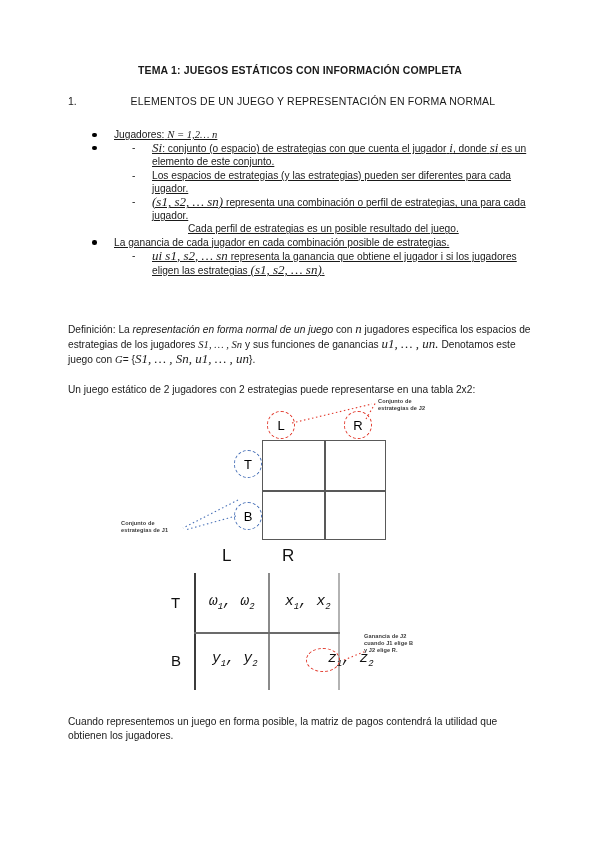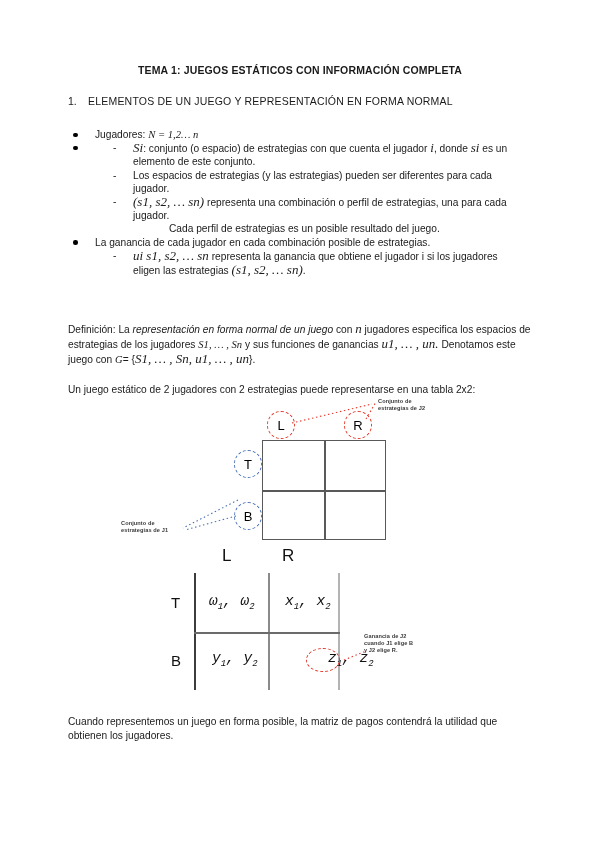--- a/index.html
+++ b/index.html
@@ -35,30 +35,31 @@
     left: 68px;
     top: 95px;
     width: 470px;
     font-size: 10.5px;
     display: flex;
   }
   .section-num {
     width: 20px;
     flex: none;
   }
-  .section-text { flex: 1; letter-spacing: .2px; }
+  .section-text { flex: 1; letter-spacing: .2px; text-align: center; }
 
   
   .blist {
     position: absolute;
-    left: 73px;
+    left: 92px;
     top: 128px;
     width: 450px;
     font-size: 10.2px;
     line-height: 13.2px;
+    text-decoration: underline;
   }
   .b1 {
     position: relative;
     padding-left: 22px;
     margin-bottom: 0px;
   }
   .b1 > .dot {
     position: absolute;
     left: 0;
     top: 4.5px;

